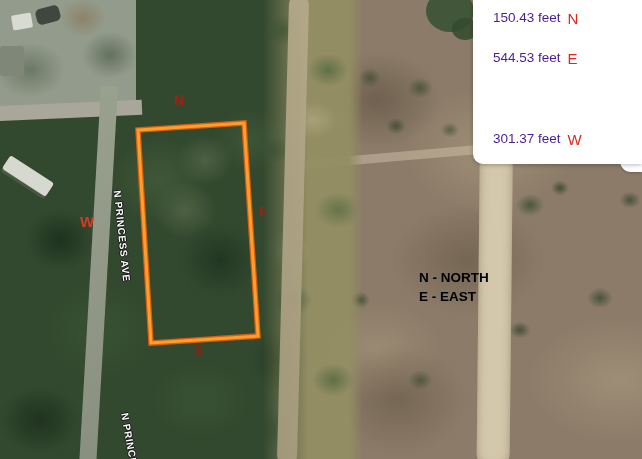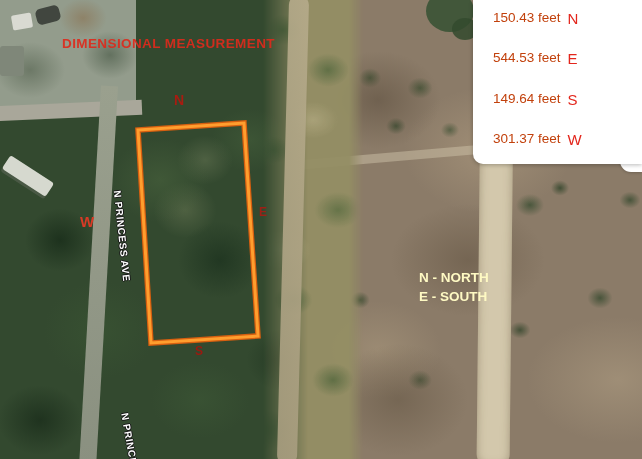--- a/index.html
+++ b/index.html
@@ -107,41 +107,41 @@
   .parcel-svg{left:0;top:0;width:642px;height:459px;pointer-events:none;}
   .page-title{
     left:62px;top:36px;font-size:13.5px;font-weight:bold;letter-spacing:.4px;
     color:rgba(221,42,28,.92);white-space:nowrap;
   }
   .dir-label{white-space:nowrap;}
   .dir-n{left:174px;top:92px;font-size:14px;font-weight:bold;color:#a81c11;}
   .dir-e{left:259px;top:205px;font-size:12px;font-weight:700;color:#9d2016;}
   .dir-s{left:195px;top:344px;font-size:12px;font-weight:bold;color:#9a1a10;}
   .dir-w{left:80px;top:213px;font-size:15px;font-weight:bold;color:#d83a26;}
-  .legend{left:419px;top:268px;font-size:13.5px;font-weight:bold;color:#fef9c3;line-height:19.4px;}
+  .legend{left:419px;top:268px;font-size:13.5px;font-weight:bold;color:#000000;line-height:19.4px;}
   .legend div{position:static;white-space:nowrap;}
   .street-label{
     color:#fff;font-weight:bold;font-size:10px;letter-spacing:.6px;white-space:nowrap;
     text-shadow:-1px 0 0 #1a1a1a,1px 0 0 #1a1a1a,0 -1px 0 #1a1a1a,0 1px 0 #1a1a1a;
   }
   .street-1{left:122px;top:236px;transform:translate(-50%,-50%) rotate(84deg);}
   .street-2{left:130px;top:412px;transform:rotate(80deg);transform-origin:0 0;}
 
   
   .panel{
     left:473px;top:0;width:169px;height:164px;background:#fff;
     border-bottom-left-radius:10px;box-shadow:0 1px 4px rgba(0,0,0,.28);
   }
   .panel-tab{
     left:620px;top:150px;width:22px;height:22px;background:#fff;
     border-bottom-left-radius:11px;box-shadow:0 1px 3px rgba(0,0,0,.2);
   }
   .m-row{left:20px;height:20px;white-space:nowrap;}
   .m-row.r0{top:8px;}.m-row.r1{top:48px;}.m-row.r2{top:89px;}.m-row.r3{top:129px;}
-  .m-row .val{position:static;display:inline-block;width:66px;font-size:13.5px;color:#c2410c;}
+  .m-row .val{position:static;display:inline-block;width:66px;font-size:13.5px;color:#4c1d95;}
   .m-row .dir{position:relative;top:2px;margin-left:4px;font-size:15px;color:#e3261c;}
 </style>
 </head>
 <body>
 
 <div class="screen">
 
   <div class="map" style="left:0;top:0;width:642px;height:459px;">
     <div class="cleared-texture"></div>
     <div class="light-road"></div>
@@ -168,39 +168,34 @@
     <div class="dir-label dir-n">N</div>
     <div class="dir-label dir-e">E</div>
     <div class="dir-label dir-s">S</div>
     <div class="dir-label dir-w">W</div>
 
     <div class="street-label street-1">N PRINCESS AVE</div>
     <div class="street-label street-2">N PRINCESS AVE</div>
 
     <div class="legend">
       <div>N - NORTH</div>
-      <div>E - SOUTH</div>
-    </div>
-
-    <div class="page-title">DIMENSIONAL MEASUREMENT</div>
+      <div>E - EAST</div>
+    </div>
+
   </div>
 
   <div class="panel-tab"></div>
   <div class="panel">
     <div class="m-row r0">
       <span class="val">150.43 feet</span>
       <span class="dir">N</span>
     </div>
     <div class="m-row r1">
       <span class="val">544.53 feet</span>
       <span class="dir">E</span>
     </div>
-    <div class="m-row r2">
-      <span class="val">149.64 feet</span>
-      <span class="dir">S</span>
-    </div>
     <div class="m-row r3">
       <span class="val">301.37 feet</span>
       <span class="dir">W</span>
     </div>
   </div>
 
 </div>
 
 </body></html>

